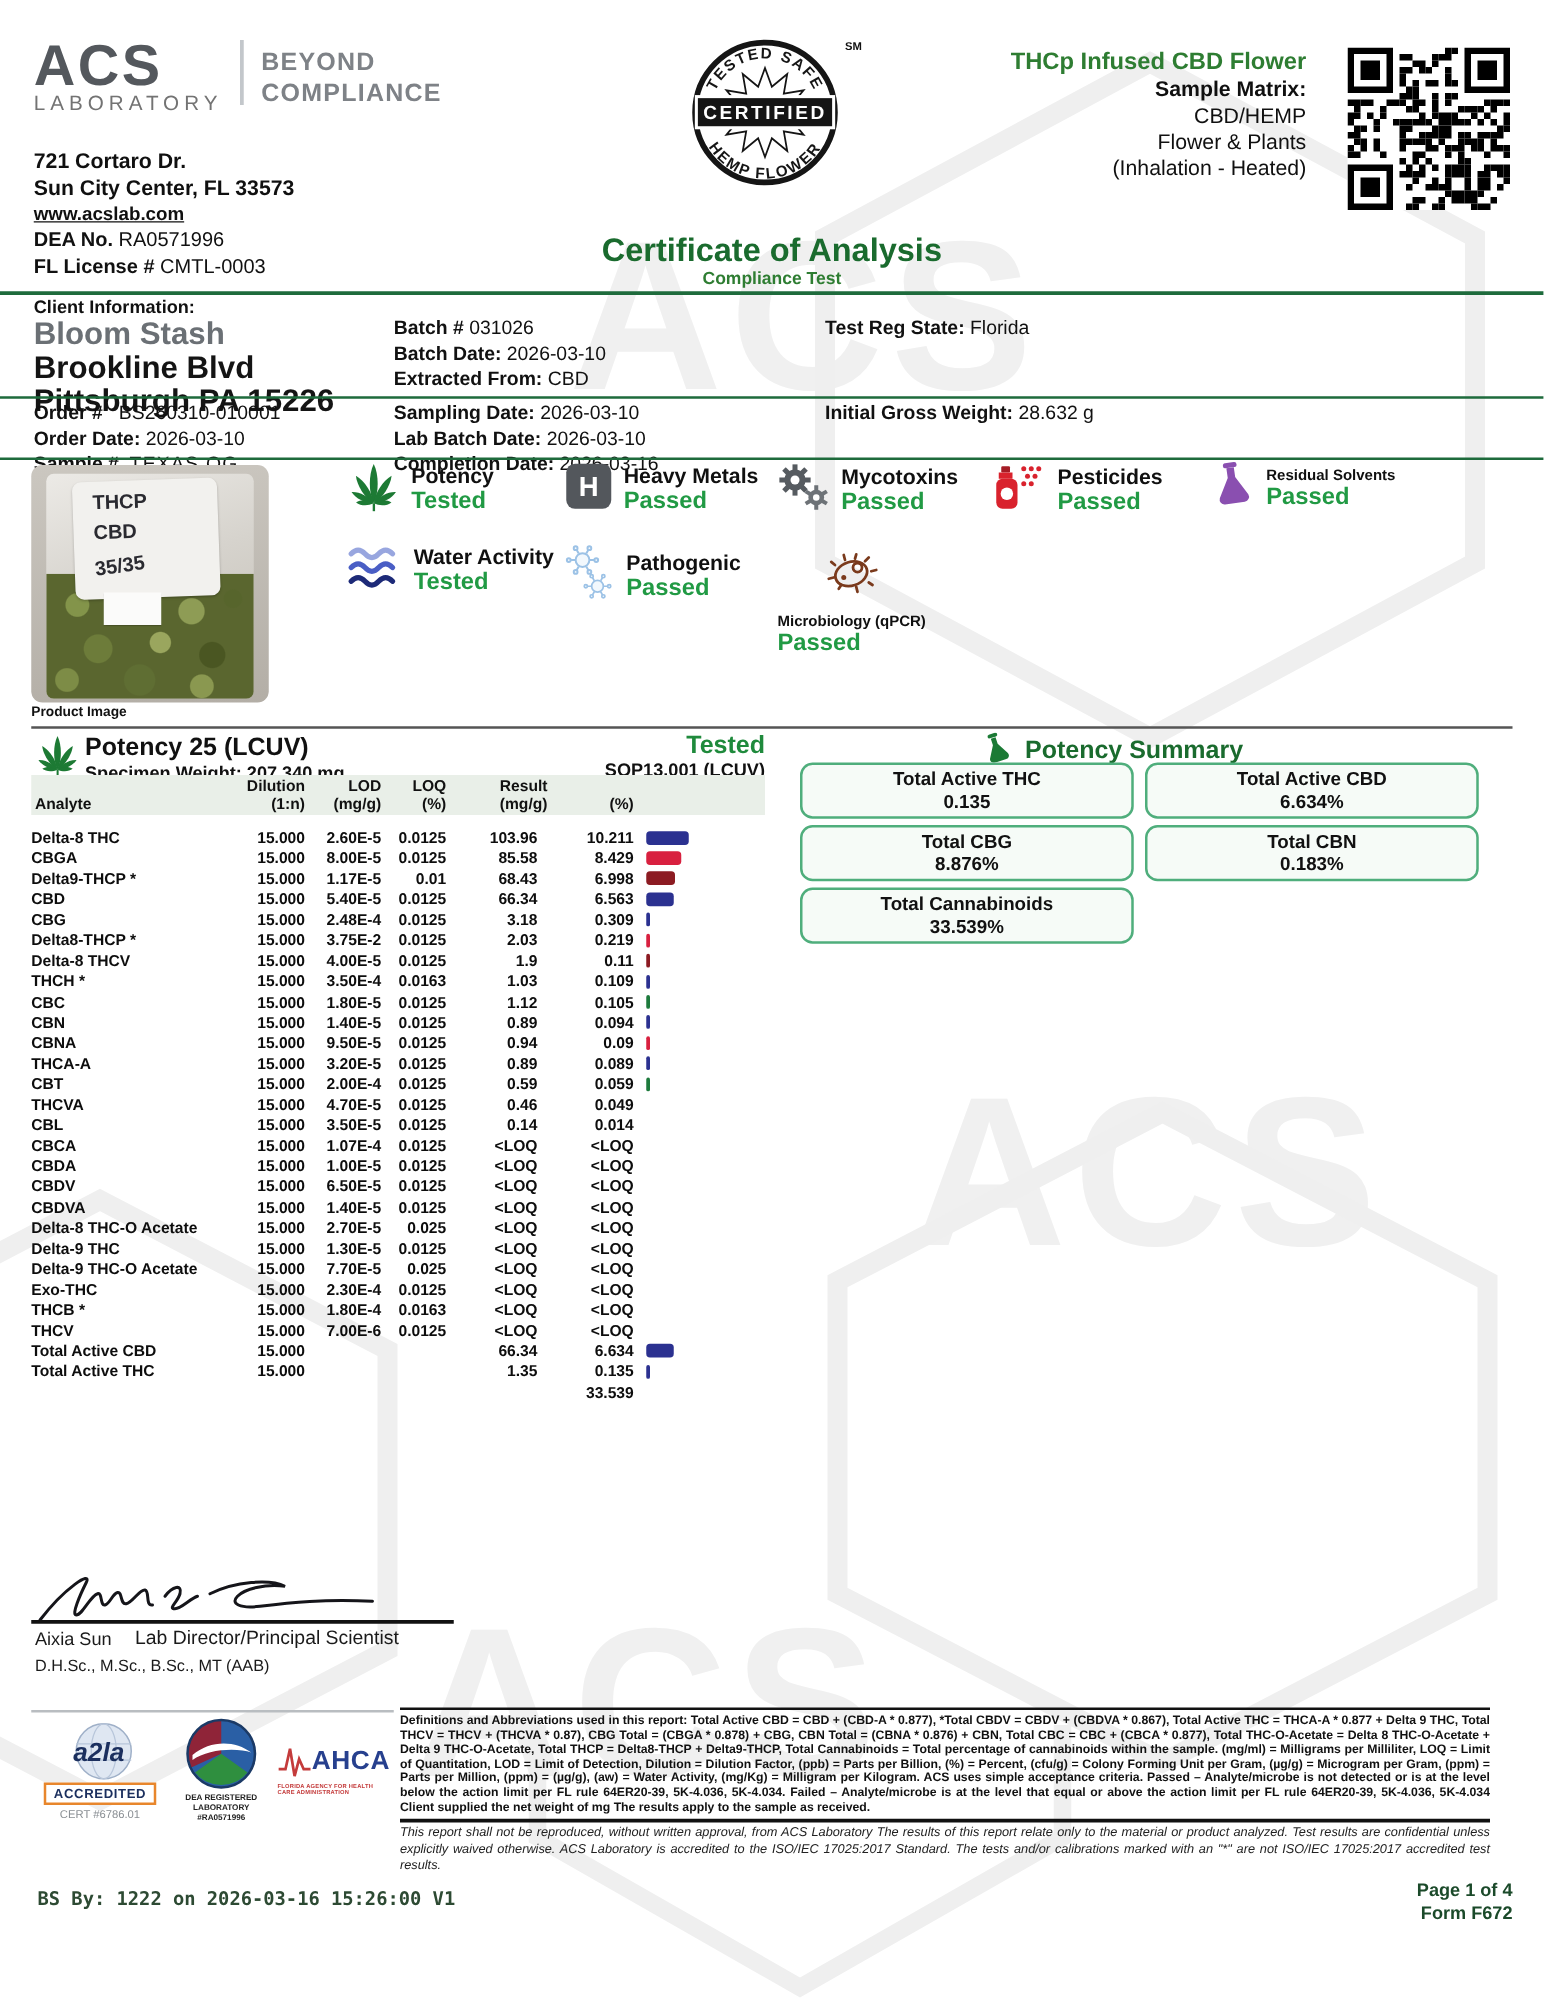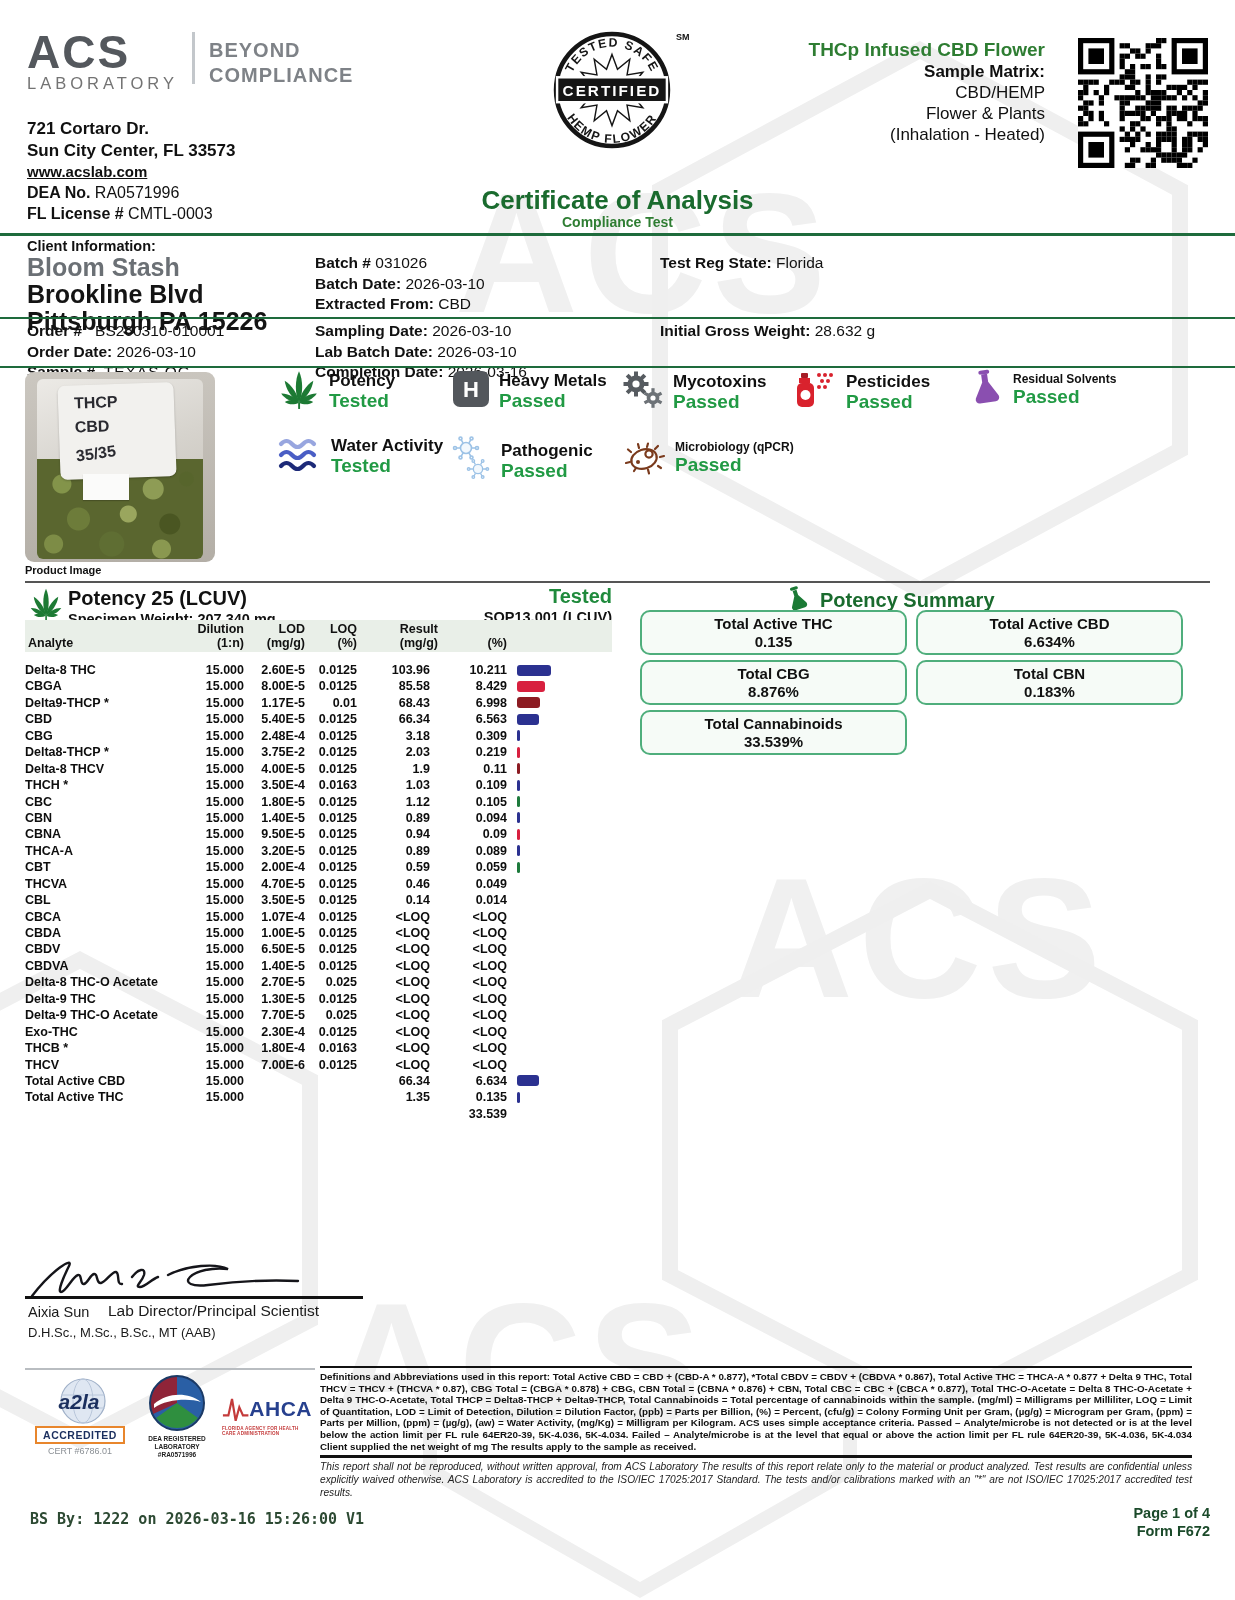--- a/index.html
+++ b/index.html
@@ -590,21 +590,21 @@
           </defs>
         <use href="#flake" transform="translate(14,12)"></use>
         <use href="#flake" transform="translate(26,33) scale(0.85)"></use>
       </svg>
     </span>
     <span class="btxt">
         <b class="bname">Pathogenic</b>
         <i class="bstatus">Passed</i>
       </span>
   </div>
-  <div class="badge" style="left:622px;top:436px;">
+  <div class="badge" style="left:622px;top:436px;flex-direction:column;">
     <span class="bicon">
       <svg width="44" height="40" viewBox="0 0 44 40" stroke="#7a3a1c" fill="none" stroke-width="2.2" stroke-linecap="round">
         <ellipse cx="22" cy="23" rx="13" ry="9.5" transform="rotate(-18 22 23)"></ellipse>
         <circle cx="27" cy="18" r="3.6"></circle>
         <circle cx="16" cy="26" r="2" fill="#7a3a1c" stroke="none"></circle>
         <path d="M33,13 l3,-3 M38,21 l4,-1 M36,30 l3,2 M26,33.5 l1,4 M14,32 l-2,3 M8,26 l-4,1 M9,16 l-3,-2.5 M17,12 l-1,-4 M25,11 l1,-3.5"></path>
       </svg>
     </span>
     <span class="btxt">
         <b class="bname small">Microbiology (qPCR)</b>

